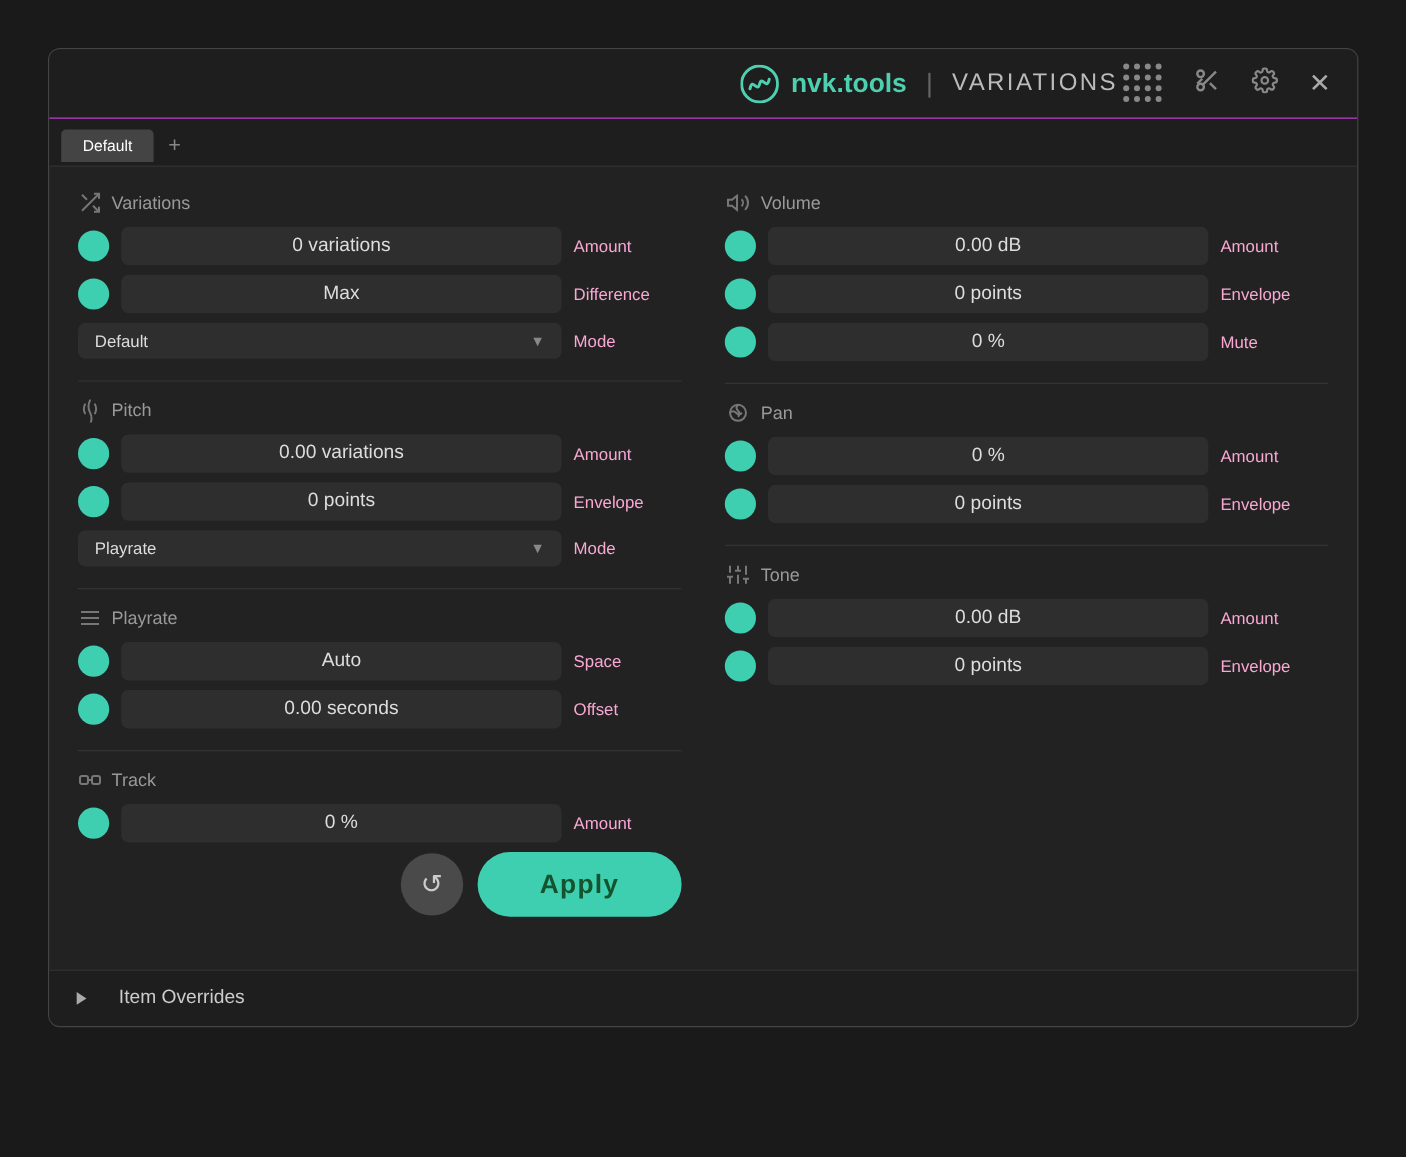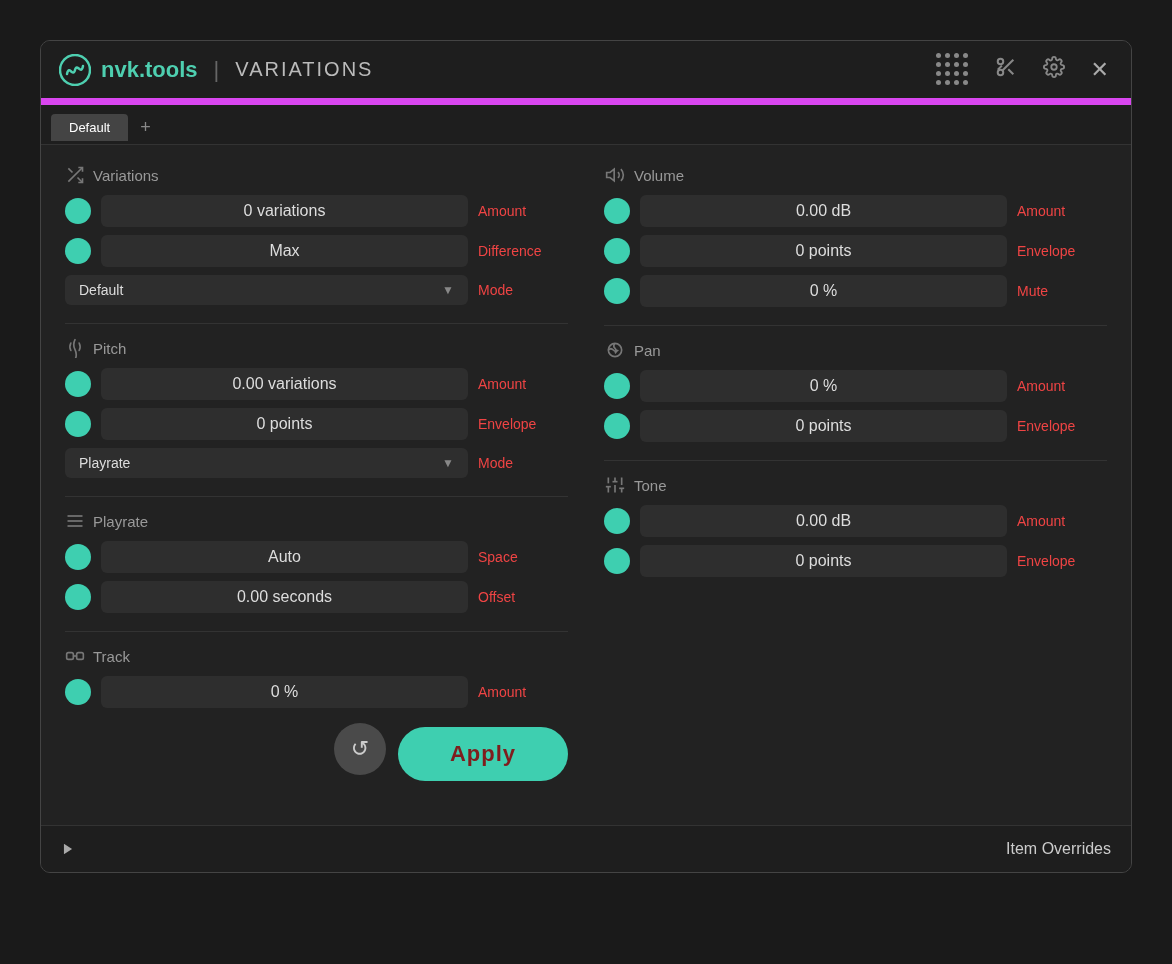--- a/index.html
+++ b/index.html
@@ -18,23 +18,23 @@
       background: #222222;
       border-radius: 10px;
       width: 1092px;
       overflow: hidden;
       border: 1px solid #444;
     }
     .title-bar {
       background: #1e1e1e;
       display: flex;
       align-items: center;
-      justify-content: space-between;
+      justify-content: flex-end;
       padding: 10px 18px;
-      border-bottom: 7px solid #d946ef;
+      border-bottom: 1px solid #d946ef;
     }
     .title-left {
       display: flex;
       align-items: center;
       gap: 10px;
     }
     .logo-icon {
       width: 32px;
       height: 32px;
     }
@@ -141,21 +141,21 @@
       border-radius: 6px;
       padding: 7px 14px;
       flex: 1;
       text-align: center;
       font-size: 16px;
       color: #ddd;
       min-width: 0;
     }
     .label {
       font-size: 14px;
-      color: #ef4444;
+      color: #f9a8d4;
       min-width: 90px;
     }
     .dropdown-row {
       display: flex;
       align-items: center;
       gap: 10px;
       margin-bottom: 8px;
     }
     .dropdown-box {
       background: #2e2e2e;
@@ -186,35 +186,33 @@
       align-items: center;
       justify-content: center;
     }
     .apply-btn {
       background: #3ecfb0;
       border: none;
       border-radius: 28px;
       padding: 14px 52px;
       font-size: 22px;
       font-weight: 700;
-      color: #7f1d1d;
+      color: #14532d;
       cursor: pointer;
       letter-spacing: 1px;
-      margin-top: 11px;
     }
     .item-overrides-bar {
       background: #1e1e1e;
       display: flex;
       align-items: center;
-      gap: 12px;
+      gap: 24px;
       padding: 14px 20px;
       border-top: 1px solid #333;
       cursor: pointer;
       margin-top: 10px;
-      justify-content: space-between;
     }
     .overrides-label {
       font-size: 16px;
       color: #ccc;
     }
     .dots-grid {
       display: grid;
       grid-template-columns: repeat(4, 6px);
       grid-template-rows: repeat(4, 6px);
       gap: 3px;

